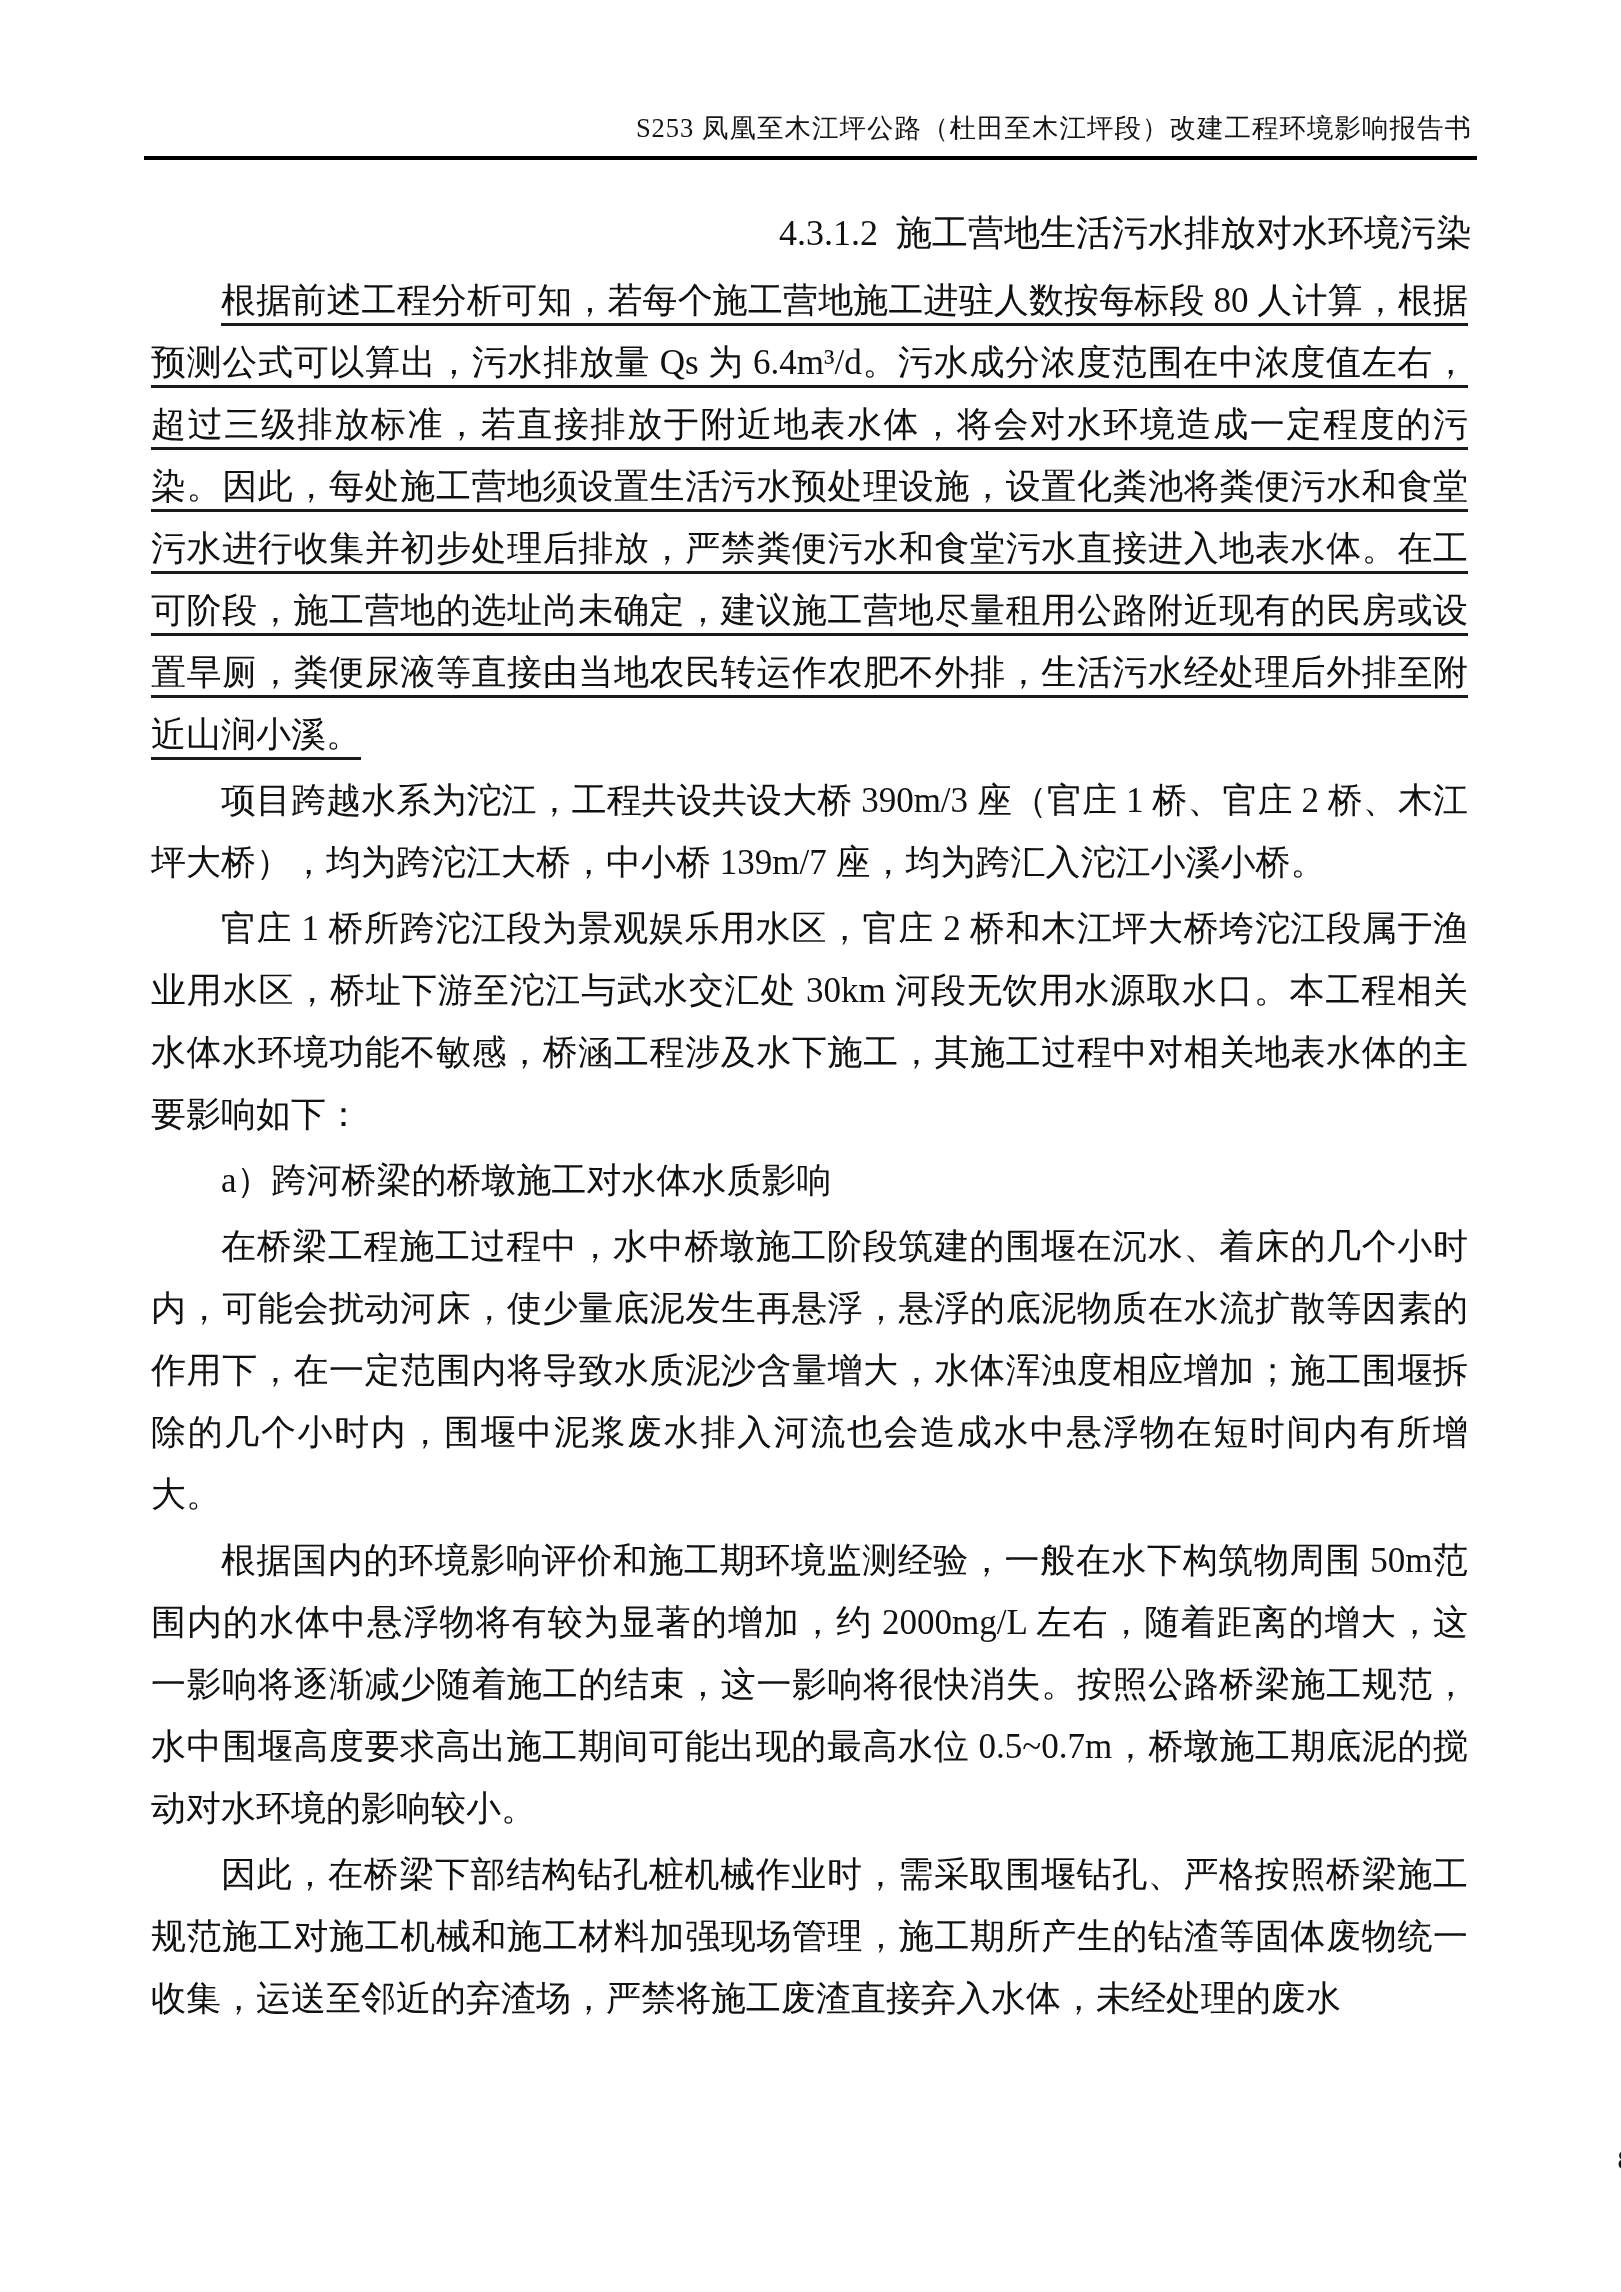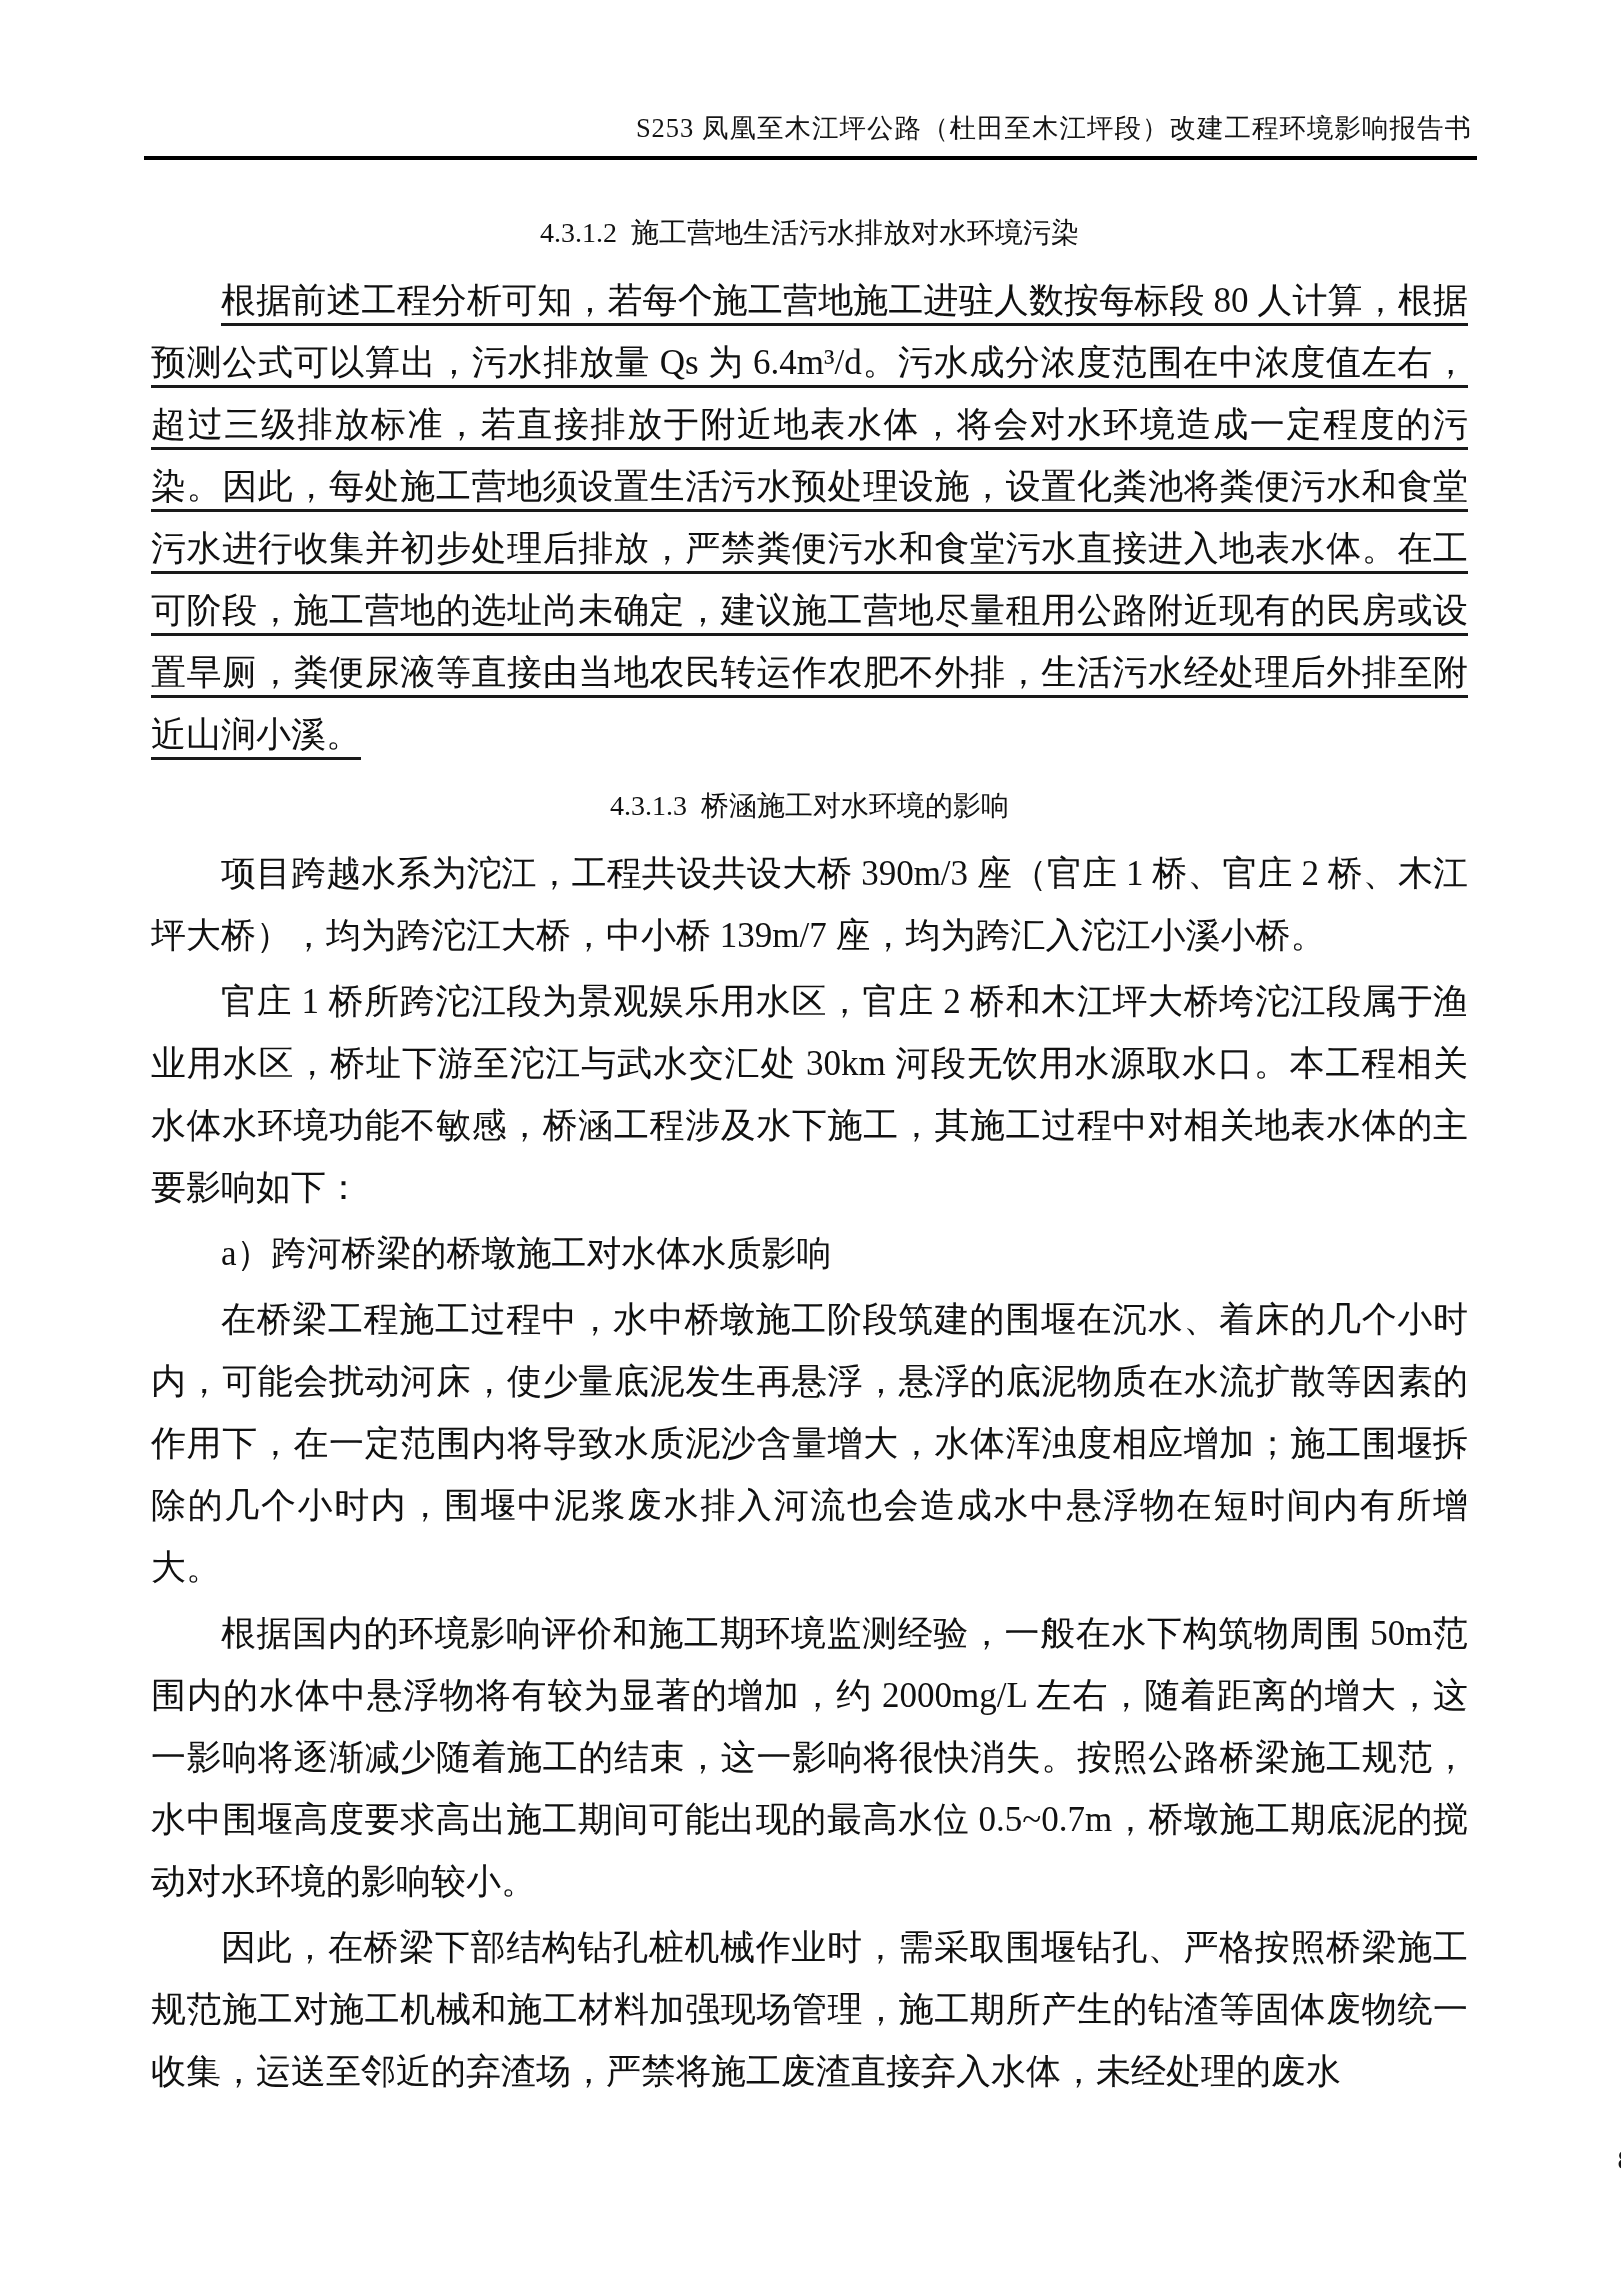--- a/index.html
+++ b/index.html
@@ -40,24 +40,24 @@
     position: absolute;
     top: 192px;
     left: 147px;
     width: 1325px;
     font-size: 35px;
     line-height: 62px;
     text-align: justify;
     text-justify: inter-ideograph;
   }
   .heading {
-    font-size: 28px;
+    font-size: 36px;
     line-height: 62px;
     margin: 9.8px 0 5.9px 0;
-    text-align: center;
+    text-align: right;
     white-space: pre-wrap;
   }
   .para {
     margin: 4px;
     text-indent: 2em;
   }
   .para.underlined {
     text-decoration-line: underline;
     text-decoration-thickness: 2.9px;
     text-decoration-color: #1a1a1a;
@@ -81,21 +81,20 @@
   <div class="header-title">S253 凤凰至木江坪公路（杜田至木江坪段）改建工程环境影响报告书</div>
 
   <div class="header-rule"></div>
 
   <div class="content">
 
     <div class="heading">4.3.1.2  施工营地生活污水排放对水环境污染</div>
 
     <p class="para underlined">根据前述工程分析可知，若每个施工营地施工进驻人数按每标段 80 人计算，根据预测公式可以算出，污水排放量 Qs 为 6.4m³/d。污水成分浓度范围在中浓度值左右，超过三级排放标准，若直接排放于附近地表水体，将会对水环境造成一定程度的污染。因此，每处施工营地须设置生活污水预处理设施，设置化粪池将粪便污水和食堂污水进行收集并初步处理后排放，严禁粪便污水和食堂污水直接进入地表水体。在工可阶段，施工营地的选址尚未确定，建议施工营地尽量租用公路附近现有的民房或设置旱厕，粪便尿液等直接由当地农民转运作农肥不外排，生活污水经处理后外排至附近山涧小溪。</p>
 
-    <div class="heading">4.3.1.3  桥涵施工对水环境的影响</div>
 
     <p class="para">项目跨越水系为沱江，工程共设共设大桥 390m/3 座（官庄 1 桥、官庄 2 桥、木江坪大桥），均为跨沱江大桥，中小桥 139m/7 座，均为跨汇入沱江小溪小桥。</p>
 
     <p class="para">官庄 1 桥所跨沱江段为景观娱乐用水区，官庄 2 桥和木江坪大桥垮沱江段属于渔业用水区，桥址下游至沱江与武水交汇处 30km 河段无饮用水源取水口。本工程相关水体水环境功能不敏感，桥涵工程涉及水下施工，其施工过程中对相关地表水体的主要影响如下：</p>
 
     <p class="para">a）跨河桥梁的桥墩施工对水体水质影响</p>
 
     <p class="para">在桥梁工程施工过程中，水中桥墩施工阶段筑建的围堰在沉水、着床的几个小时内，可能会扰动河床，使少量底泥发生再悬浮，悬浮的底泥物质在水流扩散等因素的作用下，在一定范围内将导致水质泥沙含量增大，水体浑浊度相应增加；施工围堰拆除的几个小时内，围堰中泥浆废水排入河流也会造成水中悬浮物在短时间内有所增大。</p>
 
     <p class="para">根据国内的环境影响评价和施工期环境监测经验，一般在水下构筑物周围 50m范围内的水体中悬浮物将有较为显著的增加，约 2000mg/L 左右，随着距离的增大，这一影响将逐渐减少随着施工的结束，这一影响将很快消失。按照公路桥梁施工规范，水中围堰高度要求高出施工期间可能出现的最高水位 0.5~0.7m，桥墩施工期底泥的搅动对水环境的影响较小。</p>

